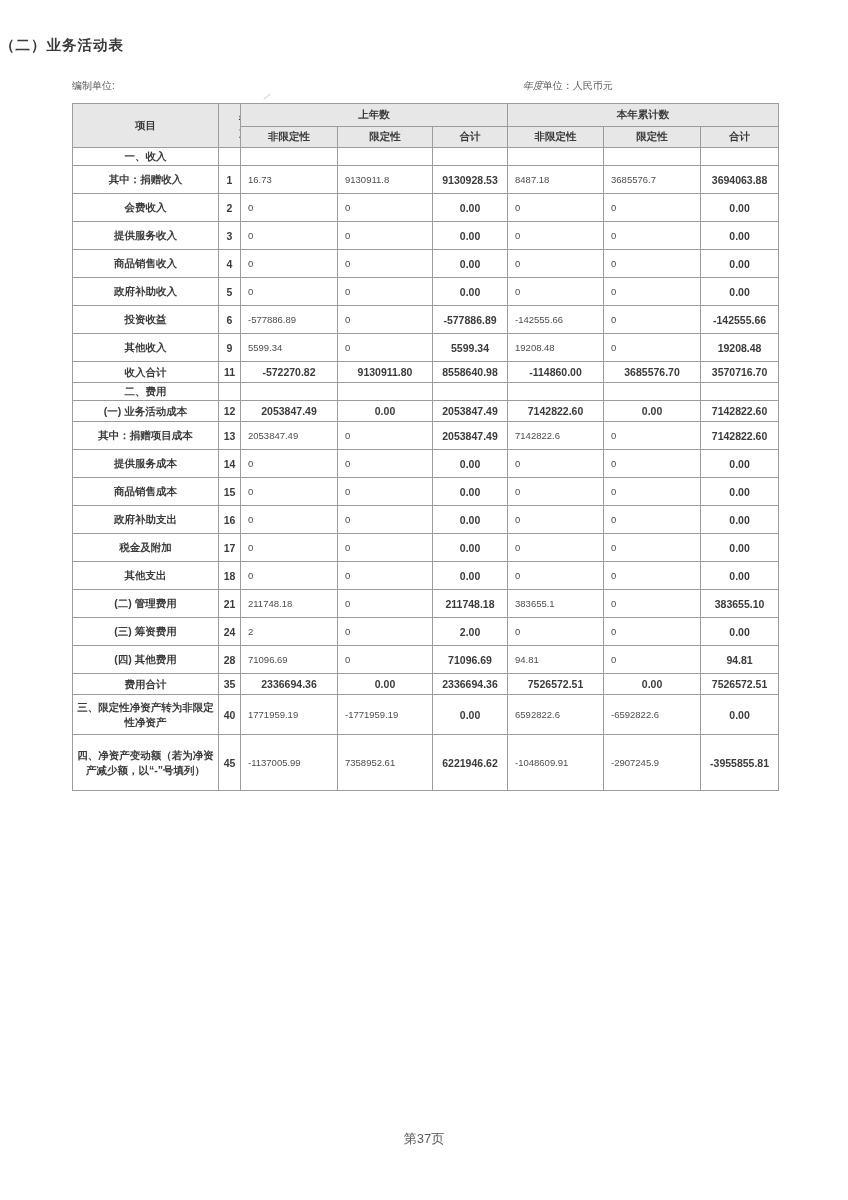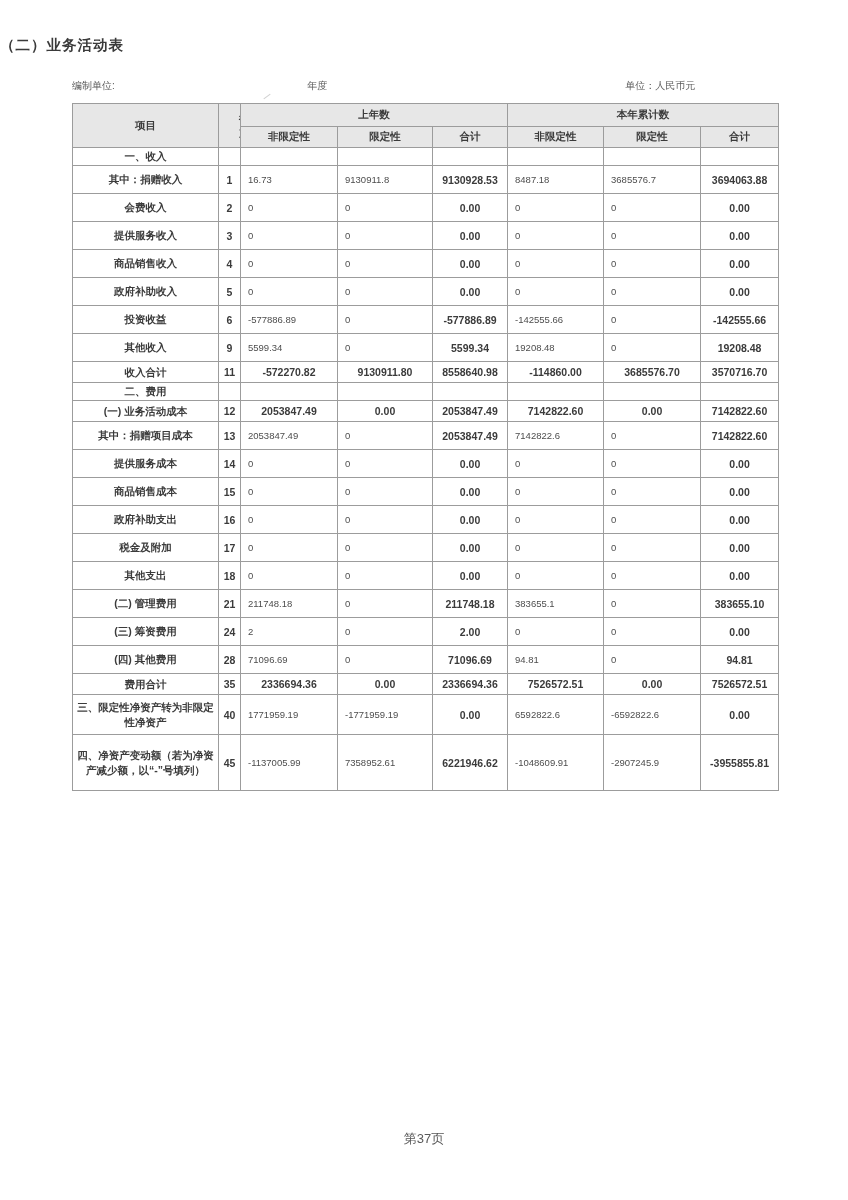--- a/index.html
+++ b/index.html
@@ -13,22 +13,22 @@
   .page-title {
     position: absolute; top: 36px; left: 0; width: 848px;
     text-align: left; font-size: 14.5px; font-weight: bold;
     letter-spacing: 1px; color: #3a3a3a;
   }
   .meta-row {
     position: absolute; top: 79px; left: 72px; width: 706px;
     display: flex; font-size: 10px; color: #595959;
   }
   .meta-row > span { flex: 1; }
-  .meta-center { text-align: left; }
-  .meta-right { text-align: center; }
+  .meta-center { text-align: right; font-style: italic; }
+  .meta-right { text-align: left; }
   .stray-mark {
     position: absolute; top: 96px; left: 263px; width: 8px; height: 1px;
     background: #c4c4c4; transform: rotate(-35deg); opacity: .8;
   }
   .sheet {
     position: absolute; top: 103px; left: 72px; width: 706px;
   }
   table {
     border-collapse: collapse; table-layout: fixed; width: 706px;
     font-size: 10.5px;

